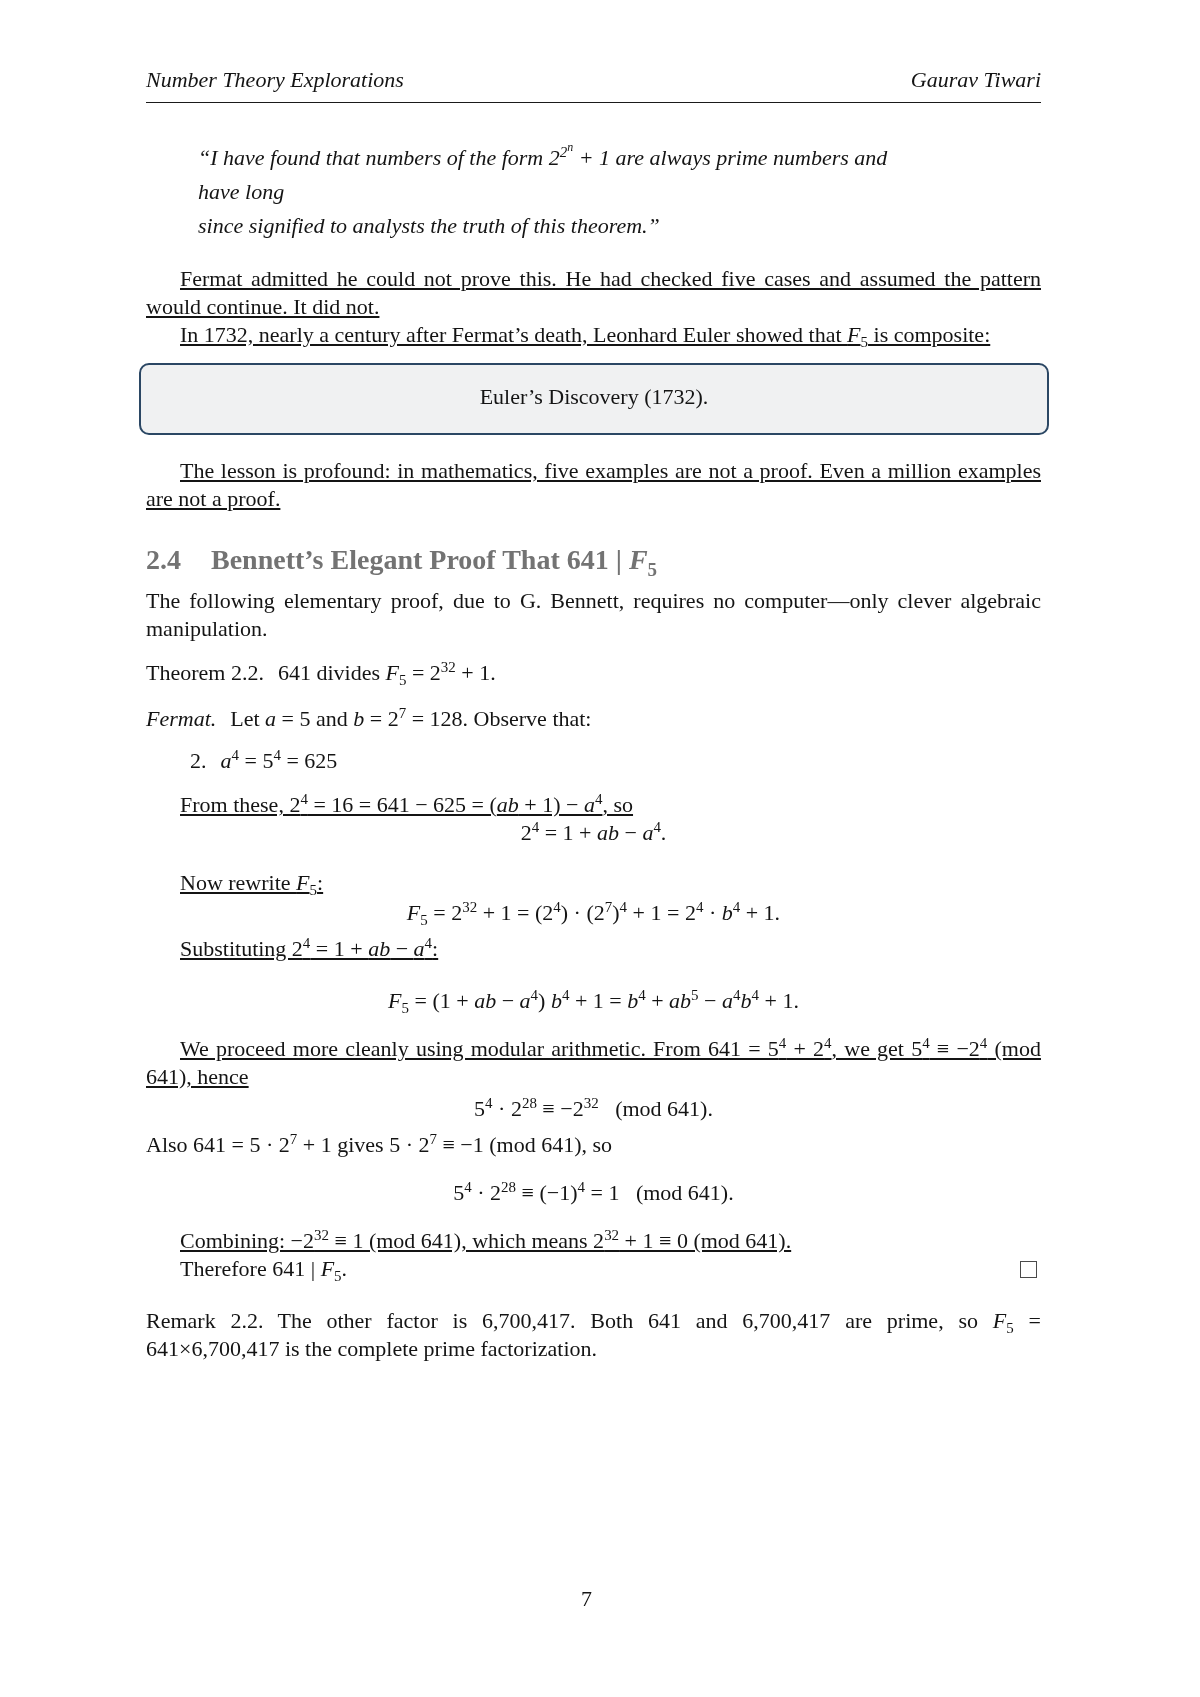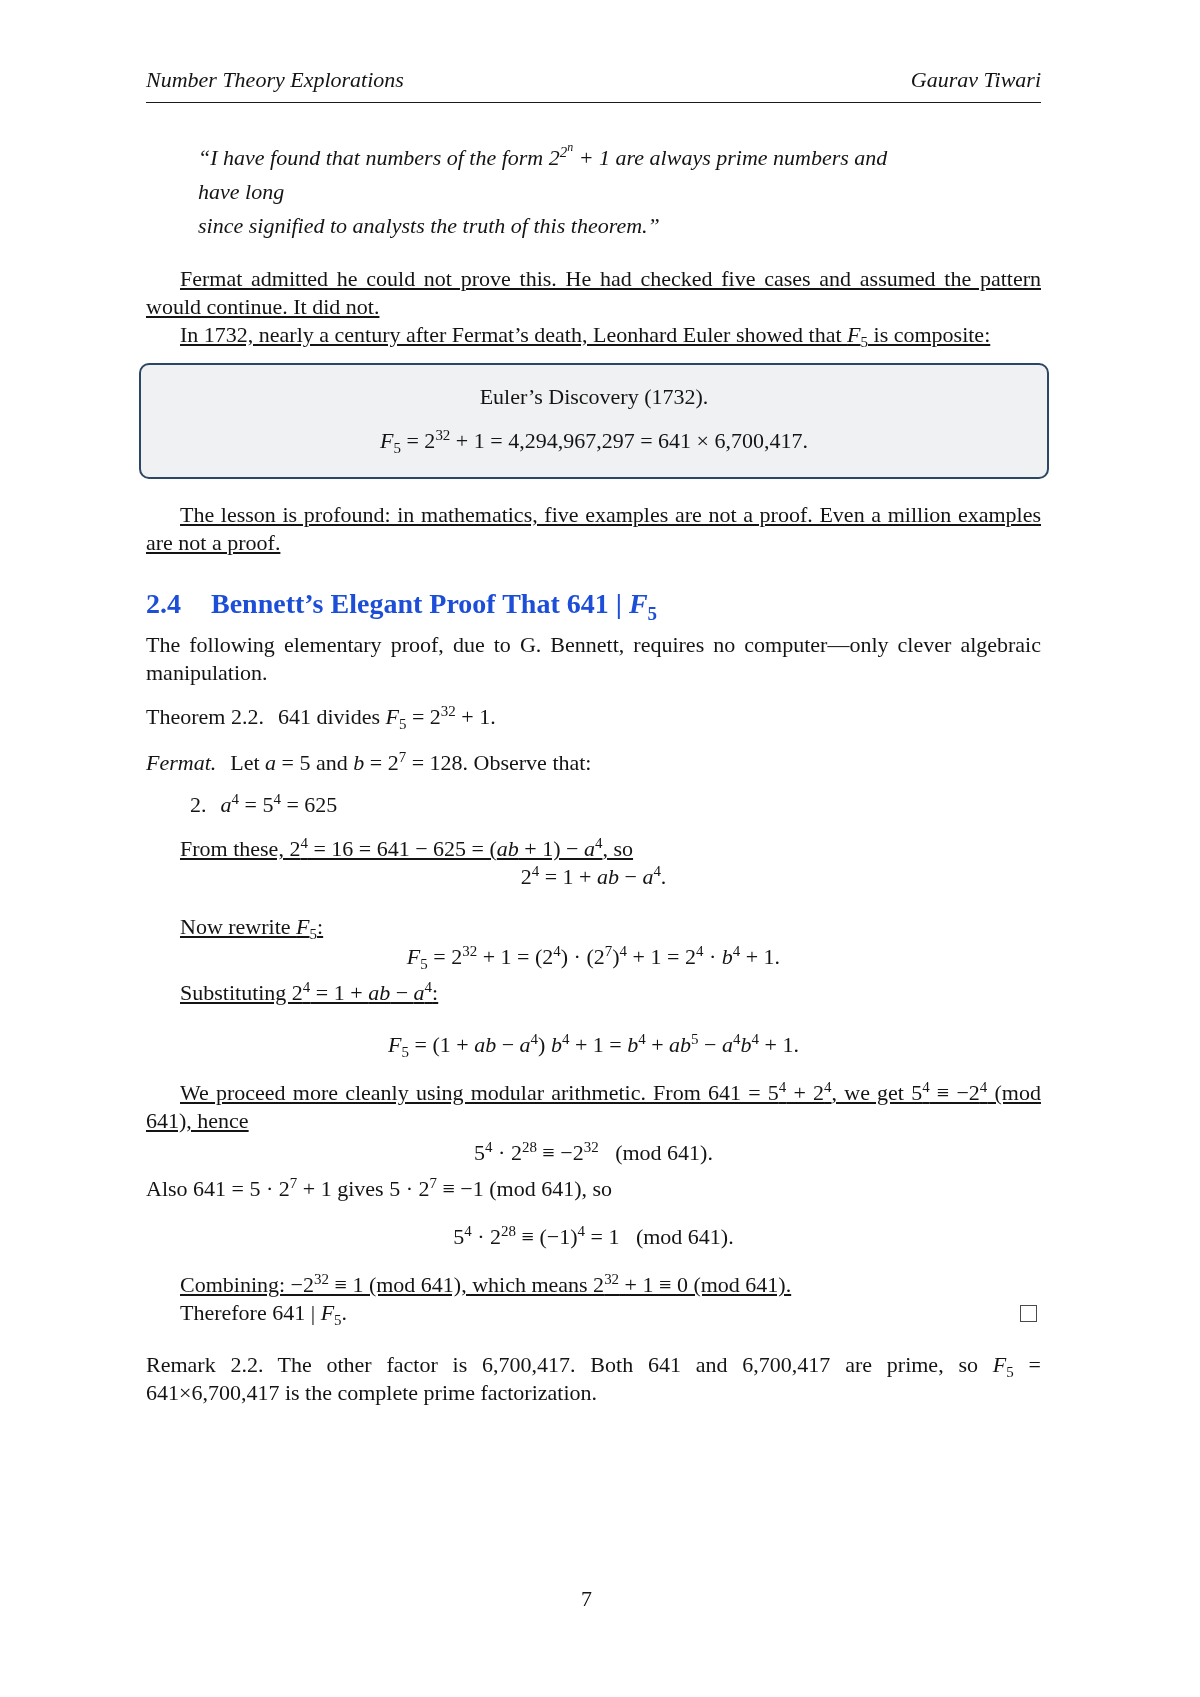--- a/index.html
+++ b/index.html
@@ -52,21 +52,21 @@
   }
   .eulerbox .boxtitle { text-align: center; }
   .eulerbox .boxeq { margin-top: 16px; text-align: center; }
 
   
   h2.section {
     margin: 30px 0 0 0;
     font-size: 28px;
     line-height: 34px;
     font-weight: 600;
-    color: #1d4ed8;
+    color: #737373;
   }
   h2.section .secnum { margin-right: 30px; }
 
   .theorem-label, .remark-label { margin-right: 14px; }
   .proof-label { font-style: italic; margin-right: 14px; }
 
   .li { margin: 14px 0 0 44px; text-align: left; }
   .li-num { margin-right: 14px; }
 
   .eq { text-align: center; }
@@ -105,21 +105,20 @@
     <div class="quote">
       <div>“I have found that numbers of the form 2<sup>2<sup><i>n</i></sup></sup> + 1 are always prime numbers and have long</div>
       <div>since signified to analysts the truth of this theorem.”</div>
     </div>
 
     <p class="ind mt22">Fermat admitted he could not prove this.  He had checked five cases and assumed the pattern would continue. It did not.</p>
     <p class="ind">In 1732, nearly a century after Fermat’s death, Leonhard Euler showed that <i>F</i><sub>5</sub> is composite:</p>
 
     <div class="eulerbox">
       <p class="boxtitle">Euler’s Discovery (1732).</p>
-      <p class="boxeq"><i>F</i><sub>5</sub> = 2<sup>32</sup> + 1 = 4,294,967,297 = 641 × 6,700,417.</p>
     </div>
 
     <p class="ind mt22">The lesson is profound: in mathematics, five examples are not a proof. Even a million examples are not a proof.</p>
 
     <h2 class="section">
       <span class="secnum">2.4</span><span>Bennett’s Elegant Proof That 641 | <i>F</i><sub>5</sub></span>
     </h2>
 
     <p style="margin-top:10px">The following elementary proof, due to G. Bennett, requires no computer—only clever algebraic manipulation.</p>
 

